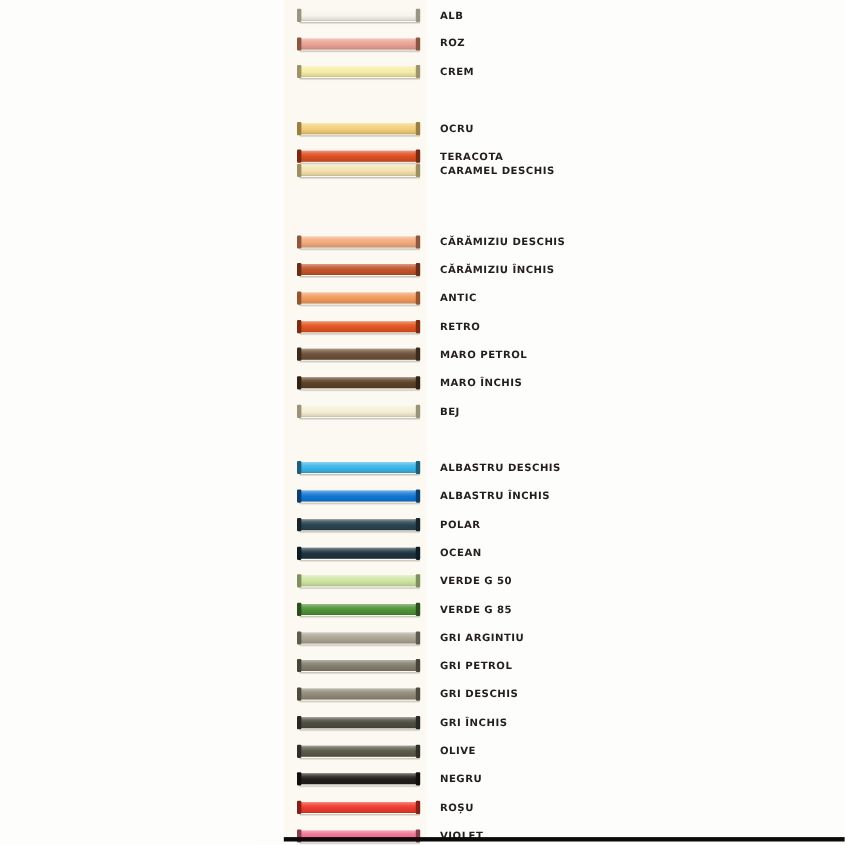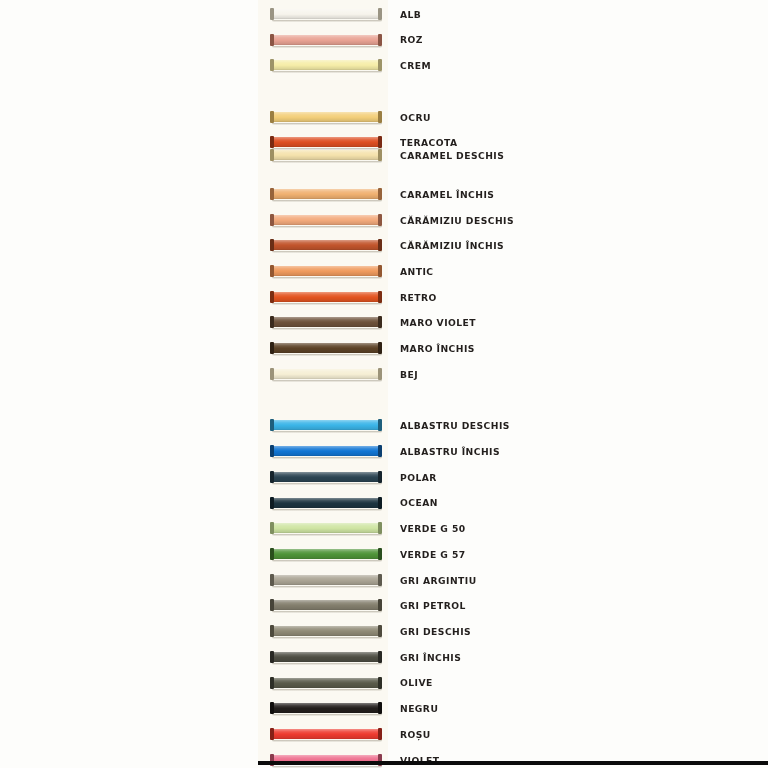--- a/index.html
+++ b/index.html
@@ -181,30 +181,20 @@
       <div class="swatch-row" style="top: 143px;">
         <div class="tile">
           <div class="tile-shadow"></div>
           <div class="tile-body" style="background: rgb(245, 226, 172);"></div>
           <div class="tile-gloss"></div>
           <div class="cap cap-l" style="background: rgb(158, 143, 98);"></div>
           <div class="cap cap-r" style="background: rgb(158, 143, 98);"></div>
         </div>
         <div class="swatch-label">CARAMEL DESCHIS</div>
       </div>
-      <div class="swatch-row" style="top: 181.54px;">
-        <div class="tile">
-          <div class="tile-shadow"></div>
-          <div class="tile-body" style="background: rgb(240, 176, 113);"></div>
-          <div class="tile-gloss"></div>
-          <div class="cap cap-l" style="background: rgb(151, 99, 58);"></div>
-          <div class="cap cap-r" style="background: rgb(151, 99, 58);"></div>
-        </div>
-        <div class="swatch-label">CARAMEL ÎNCHIS</div>
-      </div>
       <div class="swatch-row" style="top: 207.26px;">
         <div class="tile">
           <div class="tile-shadow"></div>
           <div class="tile-body" style="background: rgb(243, 170, 124);"></div>
           <div class="tile-gloss"></div>
           <div class="cap cap-l" style="background: rgb(142, 87, 64);"></div>
           <div class="cap cap-r" style="background: rgb(142, 87, 64);"></div>
         </div>
         <div class="swatch-label">CĂRĂMIZIU DESCHIS</div>
       </div>
@@ -239,21 +229,21 @@
         <div class="swatch-label">RETRO</div>
       </div>
       <div class="swatch-row" style="top: 310.14px;">
         <div class="tile">
           <div class="tile-shadow"></div>
           <div class="tile-body" style="background: rgb(110, 82, 58);"></div>
           <div class="tile-gloss"></div>
           <div class="cap cap-l" style="background: rgb(59, 43, 29);"></div>
           <div class="cap cap-r" style="background: rgb(59, 43, 29);"></div>
         </div>
-        <div class="swatch-label">MARO VIOLET</div>
+        <div class="swatch-label">MARO PETROL</div>
       </div>
       <div class="swatch-row" style="top: 335.86px;">
         <div class="tile">
           <div class="tile-shadow"></div>
           <div class="tile-body" style="background: rgb(92, 66, 38);"></div>
           <div class="tile-gloss"></div>
           <div class="cap cap-l" style="background: rgb(47, 33, 19);"></div>
           <div class="cap cap-r" style="background: rgb(47, 33, 19);"></div>
         </div>
         <div class="swatch-label">MARO ÎNCHIS</div>
@@ -319,21 +309,21 @@
         <div class="swatch-label">VERDE G 50</div>
       </div>
       <div class="swatch-row" style="top: 541.62px;">
         <div class="tile">
           <div class="tile-shadow"></div>
           <div class="tile-body" style="background: rgb(79, 148, 56);"></div>
           <div class="tile-gloss"></div>
           <div class="cap cap-l" style="background: rgb(42, 78, 29);"></div>
           <div class="cap cap-r" style="background: rgb(42, 78, 29);"></div>
         </div>
-        <div class="swatch-label">VERDE G 57</div>
+        <div class="swatch-label">VERDE G 85</div>
       </div>
       <div class="swatch-row" style="top: 567.34px;">
         <div class="tile">
           <div class="tile-shadow"></div>
           <div class="tile-body" style="background: rgb(171, 165, 149);"></div>
           <div class="tile-gloss"></div>
           <div class="cap cap-l" style="background: rgb(94, 90, 78);"></div>
           <div class="cap cap-r" style="background: rgb(94, 90, 78);"></div>
         </div>
         <div class="swatch-label">GRI ARGINTIU</div>

